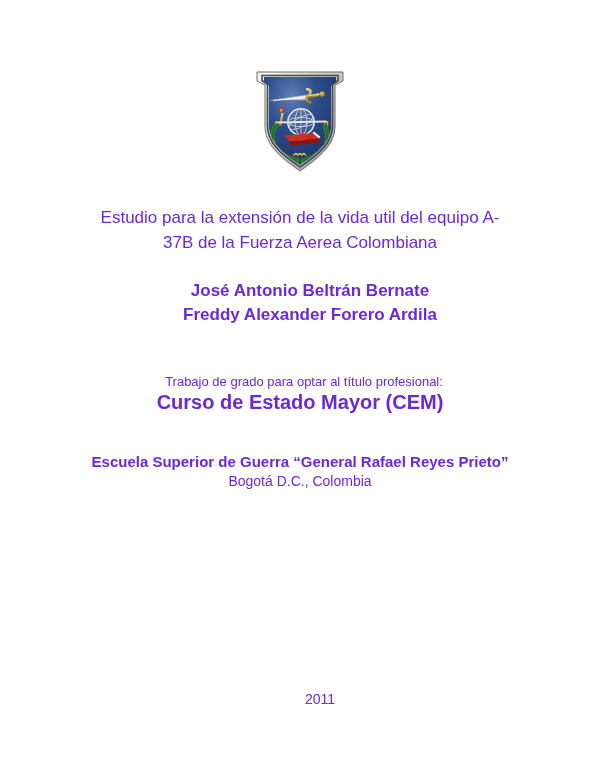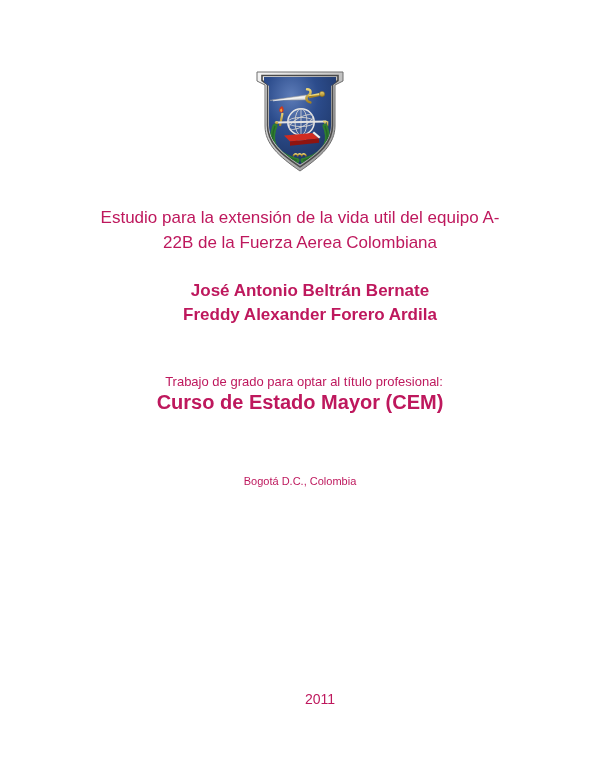--- a/index.html
+++ b/index.html
@@ -3,21 +3,21 @@
 <meta charset="utf-8">
 <style>
   html, body { margin: 0; padding: 0; background: #ffffff; }
   .page {
     position: relative;
     width: 600px;
     height: 776px;
     margin: 0 auto;
     background: #ffffff;
     font-family: "Liberation Sans", sans-serif;
-    color: #be185d;
+    color: #6d28d9;
     overflow: hidden;
   }
   .abs-center {
     position: absolute;
     left: 0;
     right: 0;
     text-align: center;
   }
   .emblem {
     position: absolute;
@@ -57,21 +57,21 @@
   }
   .inst-name {
     top: 453px;
     font-size: 15px;
     line-height: 18px;
     font-weight: 700;
     white-space: nowrap;
   }
   .inst-city {
     top: 472px;
-    font-size: 11px;
+    font-size: 14px;
     line-height: 18px;
   }
   .year {
     top: 691px;
     font-size: 14px;
     line-height: 17px;
     padding-left: 40px;
   }
 </style>
 </head>
@@ -144,28 +144,29 @@
         <path d="M72 57 C79 75 70 86 50 91.5" fill="none" stroke="#2e7d32" stroke-width="5" stroke-dasharray="3.2 2" stroke-linecap="round"></path>
         <path d="M72 57 C79 75 70 86 50 91.5" fill="none" stroke="#256628" stroke-width="1.4"></path>
 
         <path d="M40.5 86.5 q2.2 -3.4 4.4 0 M44.5 86.5 q2.2 -3.4 4.4 0 M48.5 86.5 q2.2 -3.4 4.4 0" fill="none" stroke="url(#goldG)" stroke-width="1.7" stroke-linecap="round"></path>
       </g>
     </svg>
   </div>
 
   <div class="abs-center doc-title">
     <div>Estudio para la extensión de la vida util del equipo A-</div>
-    <div>22B de la Fuerza Aerea Colombiana</div>
+    <div>37B de la Fuerza Aerea Colombiana</div>
   </div>
 
   <div class="abs-center authors">
     <div>José Antonio Beltrán Bernate</div>
     <div>Freddy Alexander Forero Ardila</div>
   </div>
 
   <div class="abs-center degree-label">Trabajo de grado para optar al título profesional:</div>
   <div class="abs-center degree-name">Curso de Estado Mayor (CEM)</div>
 
+  <div class="abs-center inst-name">Escuela Superior de Guerra “General Rafael Reyes Prieto”</div>
   <div class="abs-center inst-city">Bogotá D.C., Colombia</div>
 
   <div class="abs-center year">2011</div>
 
 </div>
 
 </body></html>

